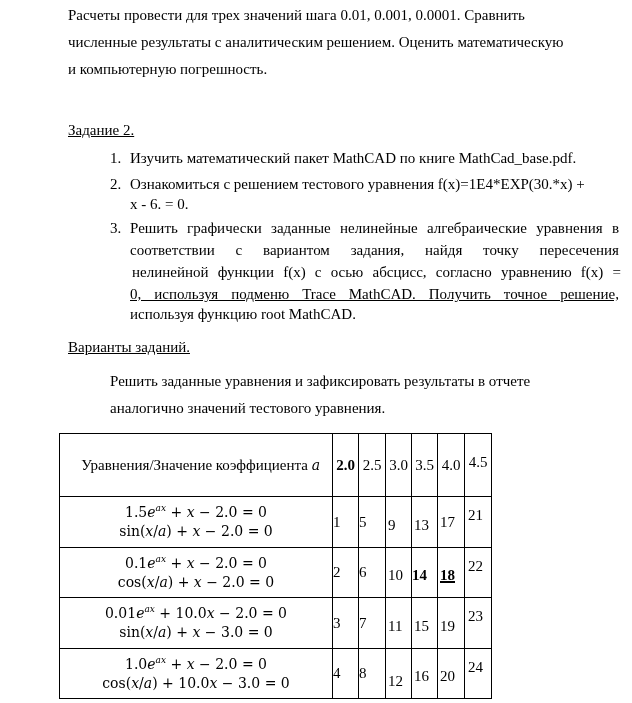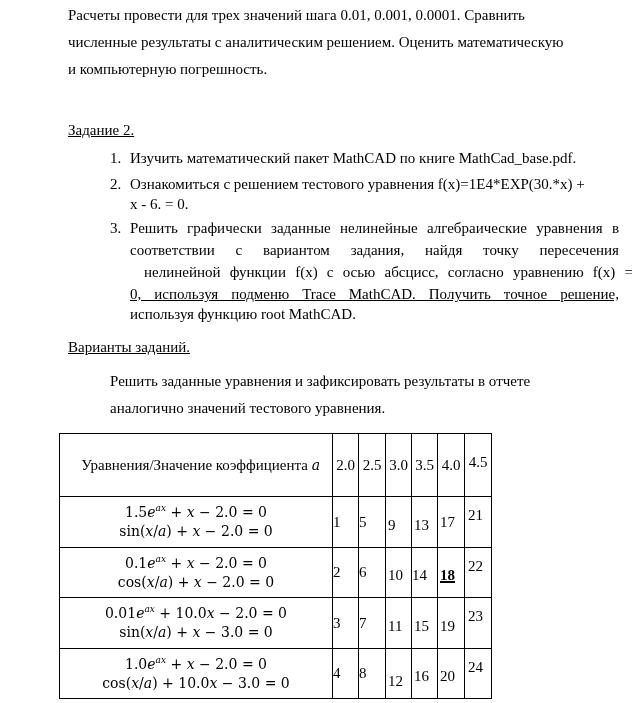--- a/index.html
+++ b/index.html
@@ -34,40 +34,40 @@
 <div class="abs" style="left:130px; top:176px;">Ознакомиться с решением тестового уравнения f(x)=1E4*EXP(30.*x) +</div>
 <div class="abs" style="left:130px; top:196px;">x - 6. = 0.</div>
 
 <div class="abs" style="left:110px; top:220px;">3.</div>
 <div class="abs" style="left:130px; top:220px; width:489px;">
     <span class="just">Решить графически заданные нелинейные алгебраические уравнения в</span>
   </div>
 <div class="abs" style="left:130px; top:242px; width:489px;">
     <span class="just">соответствии с вариантом задания, найдя точку пересечения</span>
   </div>
-<div class="abs" style="left:144px; top:264px; width:489px;">
+<div class="abs" style="left:132px; top:264px; width:489px;">
     <span class="just">нелинейной функции f(x) с осью абсцисс, согласно уравнению f(x) =</span>
   </div>
 <div class="abs" style="left:130px; top:286px; width:489px;text-decoration:underline;">
     <span class="just">0, используя подменю Trace MathCAD. Получить точное решение,</span>
   </div>
 <div class="abs" style="left:130px; top:306px;">используя функцию root MathCAD.</div>
 
 <div class="abs u" style="left:68px; top:339px;">Варианты заданий.</div>
 <div class="abs" style="left:110px; top:373px;">Решить заданные уравнения и зафиксировать результаты в отчете</div>
 <div class="abs" style="left:110px; top:400px;">аналогично значений тестового уравнения.</div>
 
 <table class="vt">
   <tbody>
       <tr style="height:63px;">
     <td class="eq" style="text-align:right; padding-right:12px; width:260px;">
       <span>Уравнения/Значение коэффициента</span>
       <span class="m mi">a</span>
     </td>
-    <td style="width:25px; text-align:center;">2.0</td>
+    <td style="width:25px; text-align:center;font-weight:bold;">2.0</td>
     <td style="width:26px; text-align:center;">2.5</td>
     <td style="width:25px; text-align:center;">3.0</td>
     <td style="width:25px; text-align:center;">3.5</td>
     <td style="width:26px; text-align:center;">4.0</td>
     <td style="width:26px; text-align:center; vertical-align:top; padding-top:20px;">4.5</td>
   </tr>
   </tbody>
     <tbody id="rows">
       <tr style="height: 51px;">
         <td class="eq">
@@ -82,21 +82,21 @@
         <td class="num" style="vertical-align: top; padding-top: 10px; padding-left: 3px;"><span>21</span></td>
       </tr>
       <tr style="height: 50px;">
         <td class="eq">
           <div class="m">0.1<span class="mi">e</span><sup class="mi">ax</sup> + <span class="mi">x</span> − 2.0 = 0</div>
           <div class="m">cos(<span class="mi">x</span>/<span class="mi">a</span>) + <span class="mi">x</span> − 2.0 = 0</div>
         </td>
         <td class="num"><span>2</span></td>
         <td class="num"><span>6</span></td>
         <td class="num" style="padding-top: 6px; padding-left: 2px;"><span>10</span></td>
-        <td class="num" style="padding-top: 6px; padding-left: 0;"><span>14</span></td>
+        <td class="num" style="padding-top: 6px; padding-left: 0; font-weight: bold;"><span>14</span></td>
         <td class="num" style="padding-top: 6px; padding-left: 2px;"><span class="hl">18</span></td>
         <td class="num" style="vertical-align: top; padding-top: 10px; padding-left: 3px;"><span>22</span></td>
       </tr>
       <tr style="height: 51px;">
         <td class="eq">
           <div class="m">0.01<span class="mi">e</span><sup class="mi">ax</sup> + 10.0<span class="mi">x</span> − 2.0 = 0</div>
           <div class="m">sin(<span class="mi">x</span>/<span class="mi">a</span>) + <span class="mi">x</span> − 3.0 = 0</div>
         </td>
         <td class="num"><span>3</span></td>
         <td class="num"><span>7</span></td>

